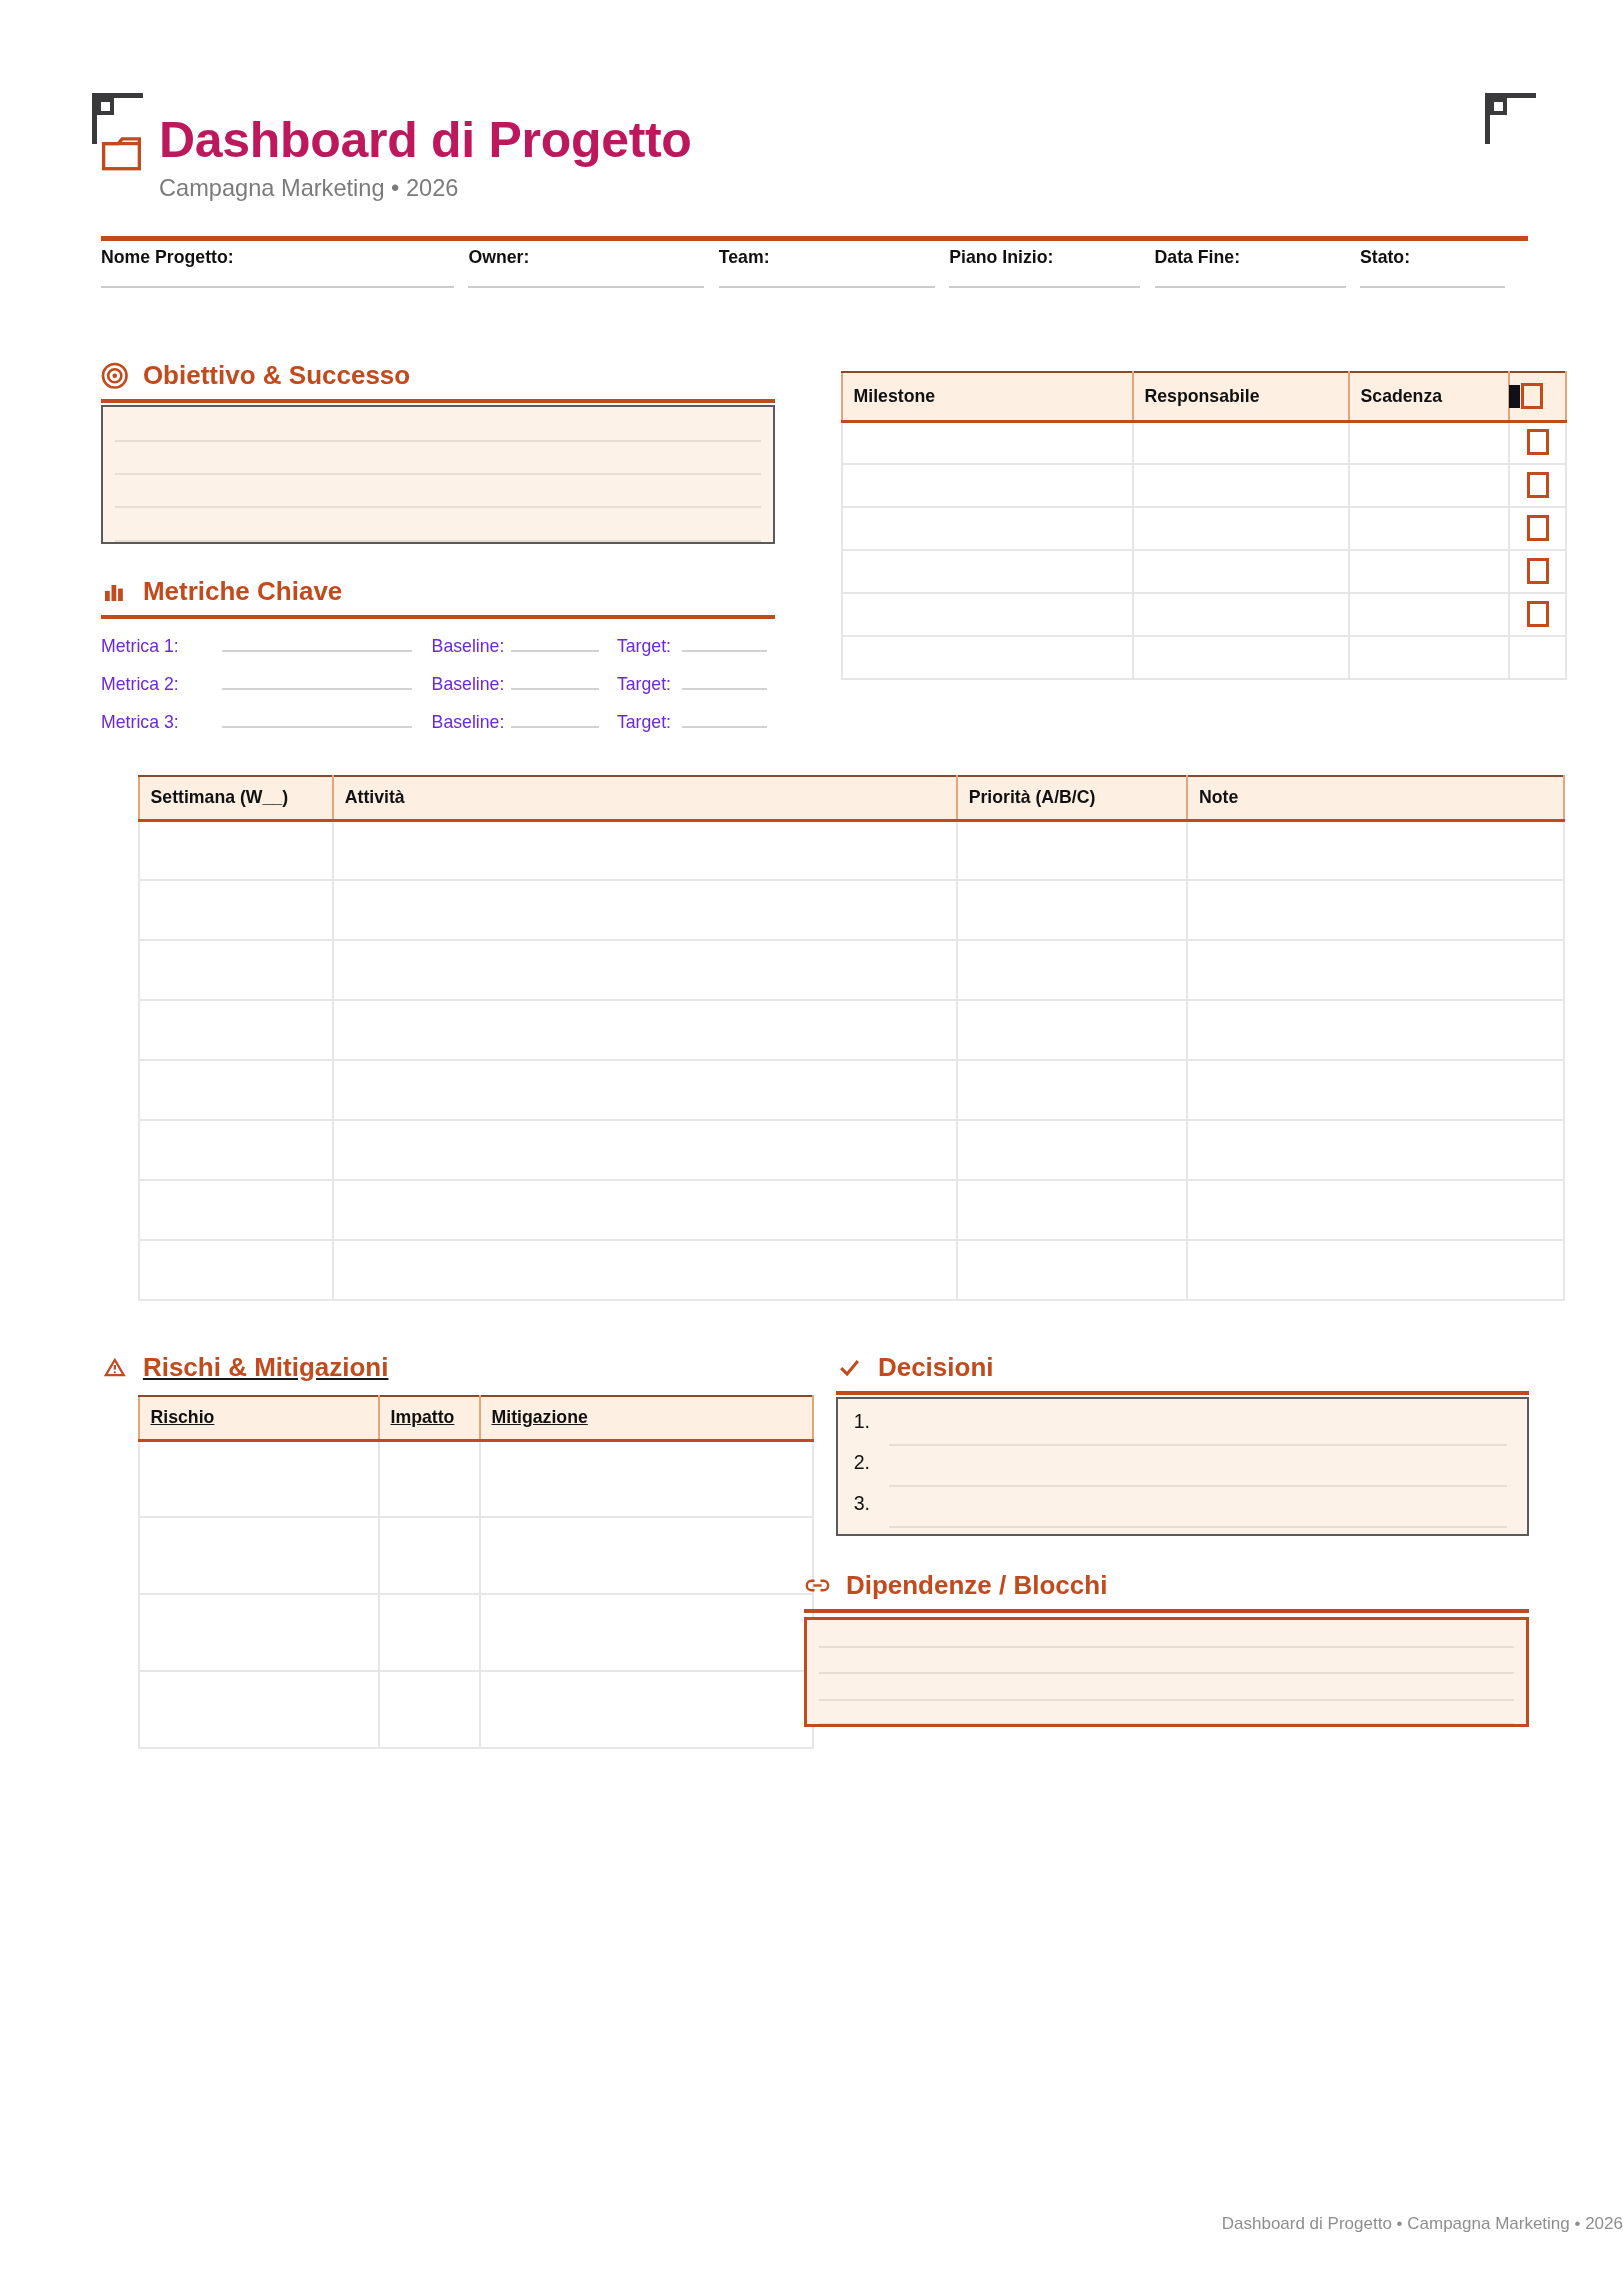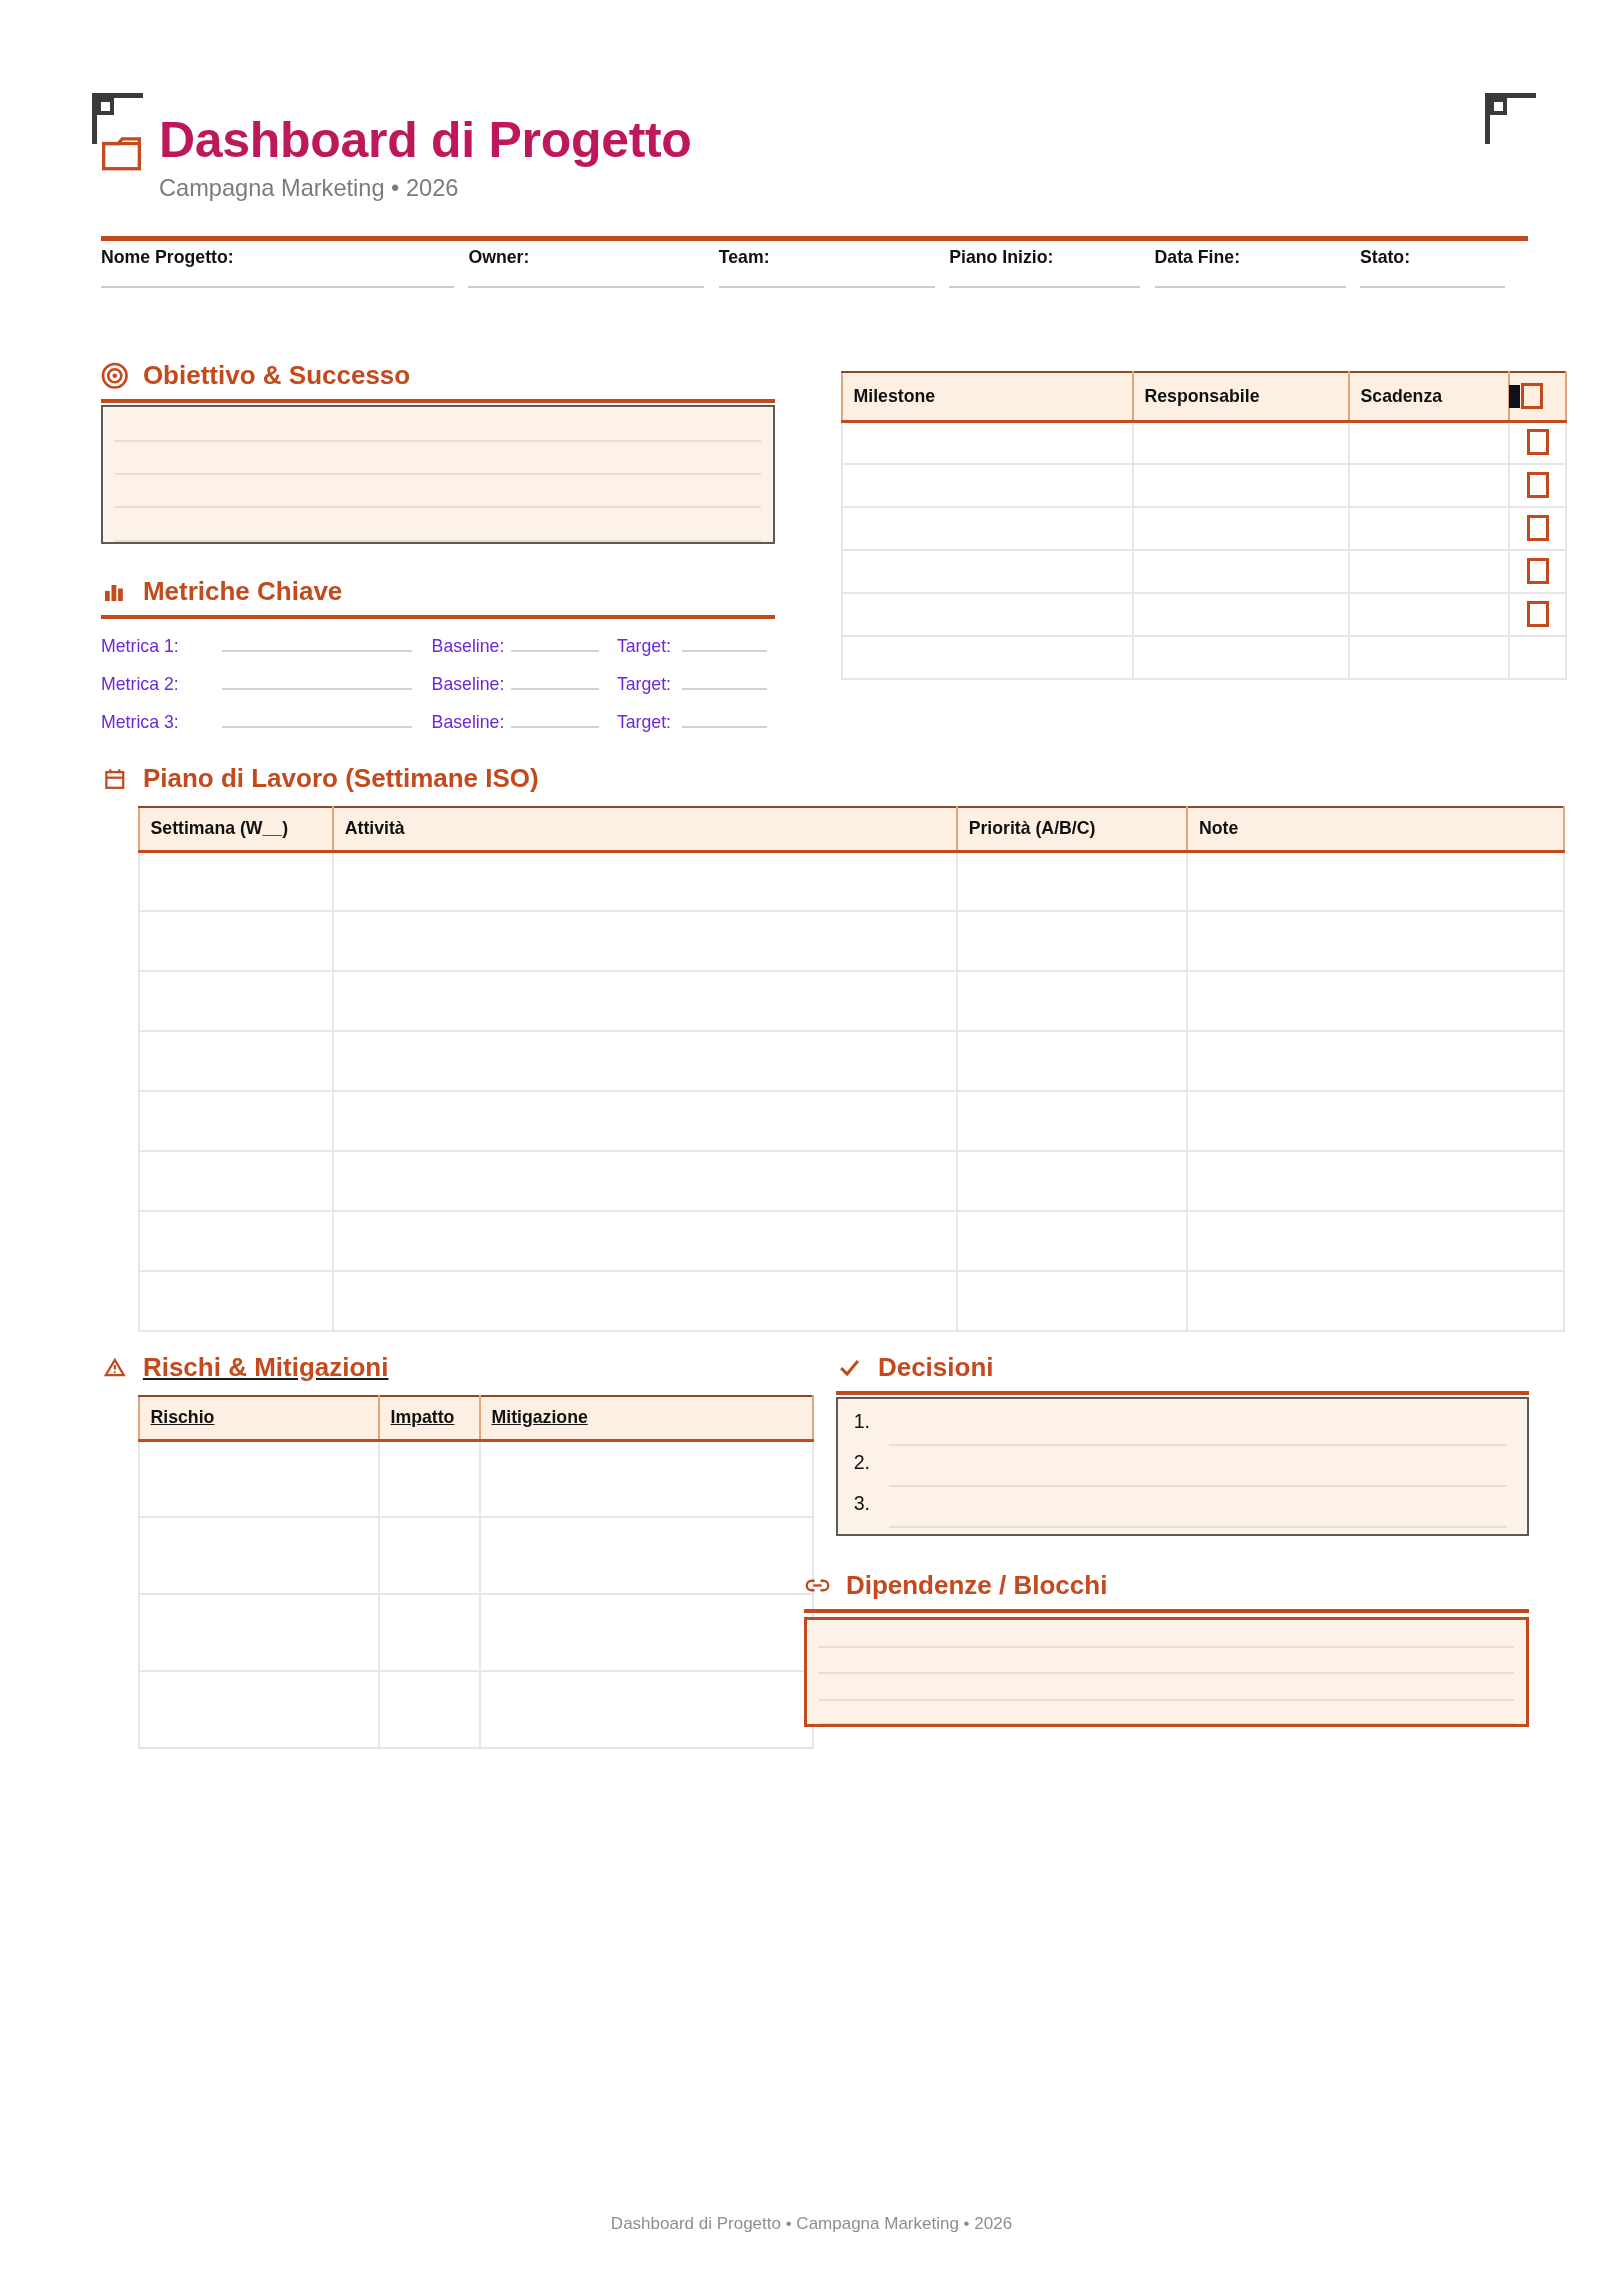--- a/index.html
+++ b/index.html
@@ -74,21 +74,21 @@
   .metrow { display:flex; align-items:flex-end; margin-top:17px; }
   .metrow .ml { font-size:17.7px; color:#6d28d9; white-space:nowrap; }
   .metrow .mline { border-bottom:2px solid #d2d2d2; height:2px; margin:0 0 4.6px 0; }
 
   
   .dec-item { position:relative; height:41px; }
   .dec-no { position:absolute; left:15.7px; top:1.3px; font-size:19.6px; color:#111; }
   .dec-line { position:absolute; left:51px; right:19.6px; bottom:3.9px; height:2px; background:#e8ddd2; }
 
   .footer {
-    position:absolute; left:0; top:2214px; width:1623px; text-align:center;
+    position:absolute; left:0; top:2214px; width:1623px; text-align:right;
     font-size:17px; color:#8e8e8e;
   }
 </style>
 </head>
 <body>
 
 <div class="page">
 
   <div class="cropmark cm-tl">
     <div class="h"></div>
@@ -257,30 +257,20 @@
           <td></td>
             <td></td>
             <td></td>
           <td></td>
         </tr>
       </tbody>
     </table>
   </div>
 
   <div style="position:absolute; left:101px; top:763px; width:1427px;">
-    <div class="sec-h">
-      <div class="sec-ico">
-        <svg viewBox="0 0 42 42" width="23.6" height="23.6">
-          <rect x="6" y="9" width="30" height="28" fill="none" stroke="#c24a1d" stroke-width="4"></rect>
-          <path d="M6 19 h30" stroke="#c24a1d" stroke-width="4"></path>
-          <path d="M13 4 v7 M29 4 v7" stroke="#c24a1d" stroke-width="4"></path>
-        </svg>
-      </div>
-      <div class="sec-t">Piano di Lavoro (Settimane ISO)</div>
-    </div>
     <div style="height:11.8px"></div>
     <table class="grid">
       <colgroup>
           <col style="width:194px">
           <col style="width:623px">
           <col style="width:230px">
           <col style="width:376px">
         </colgroup>
       <thead>
         <tr>

